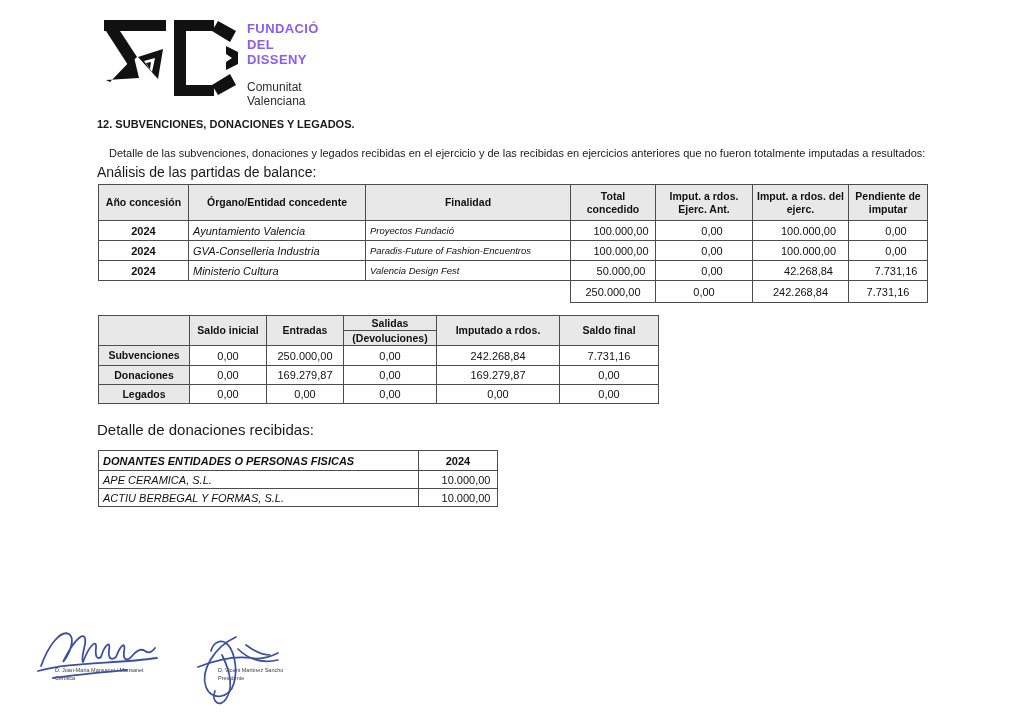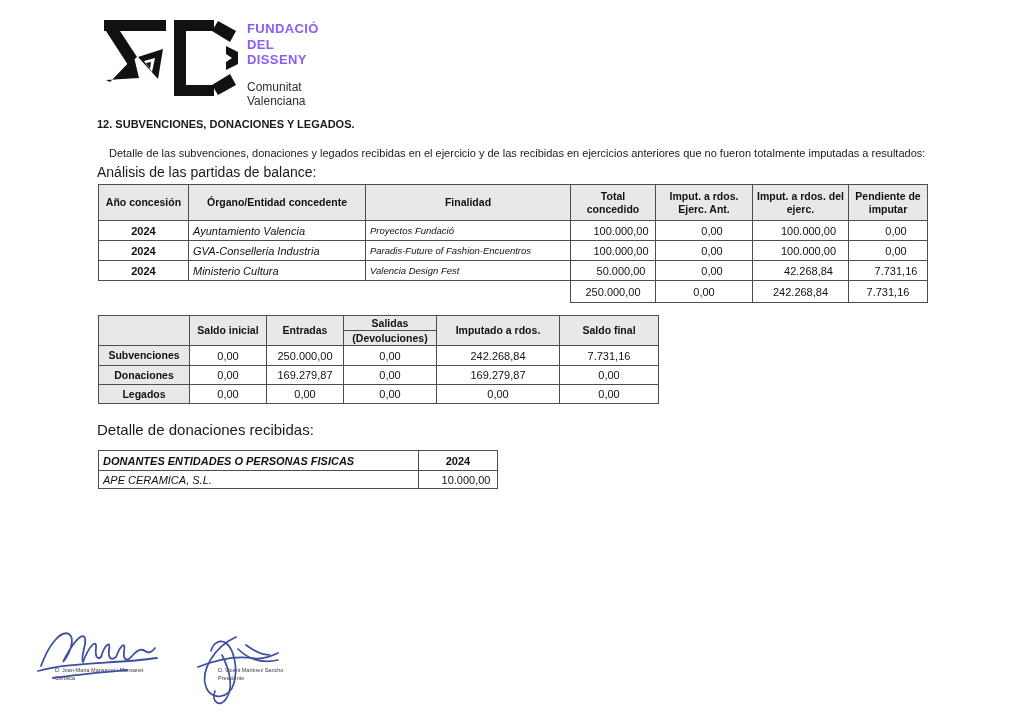--- a/index.html
+++ b/index.html
@@ -208,20 +208,24 @@
       <tr class="h20">
         <th class="l">DONANTES ENTIDADES O PERSONAS FISICAS</th>
         <th class="c">2024</th>
       </tr>
     </thead>
     <tbody>
       <tr class="h18">
         <td class="l">APE CERAMICA, S.L.</td>
         <td class="r">10.000,00</td>
       </tr>
+      <tr class="h18">
+        <td class="l">ACTIU BERBEGAL Y FORMAS, S.L.</td>
+        <td class="r">10.000,00</td>
+      </tr>
     </tbody>
   </table>
 
   <div class="abs sig sig-left">
     <div class="sig-text sig-text-left">
       <div>D. Joan-Maria Mansanet i Mansanet</div>
       <div>Certifica</div>
     </div>
     <svg class="sig-svg" width="160" height="80" viewBox="0 0 160 80">
       <g fill="none" stroke="#3d4f9e" stroke-width="1.8" stroke-linecap="round">

